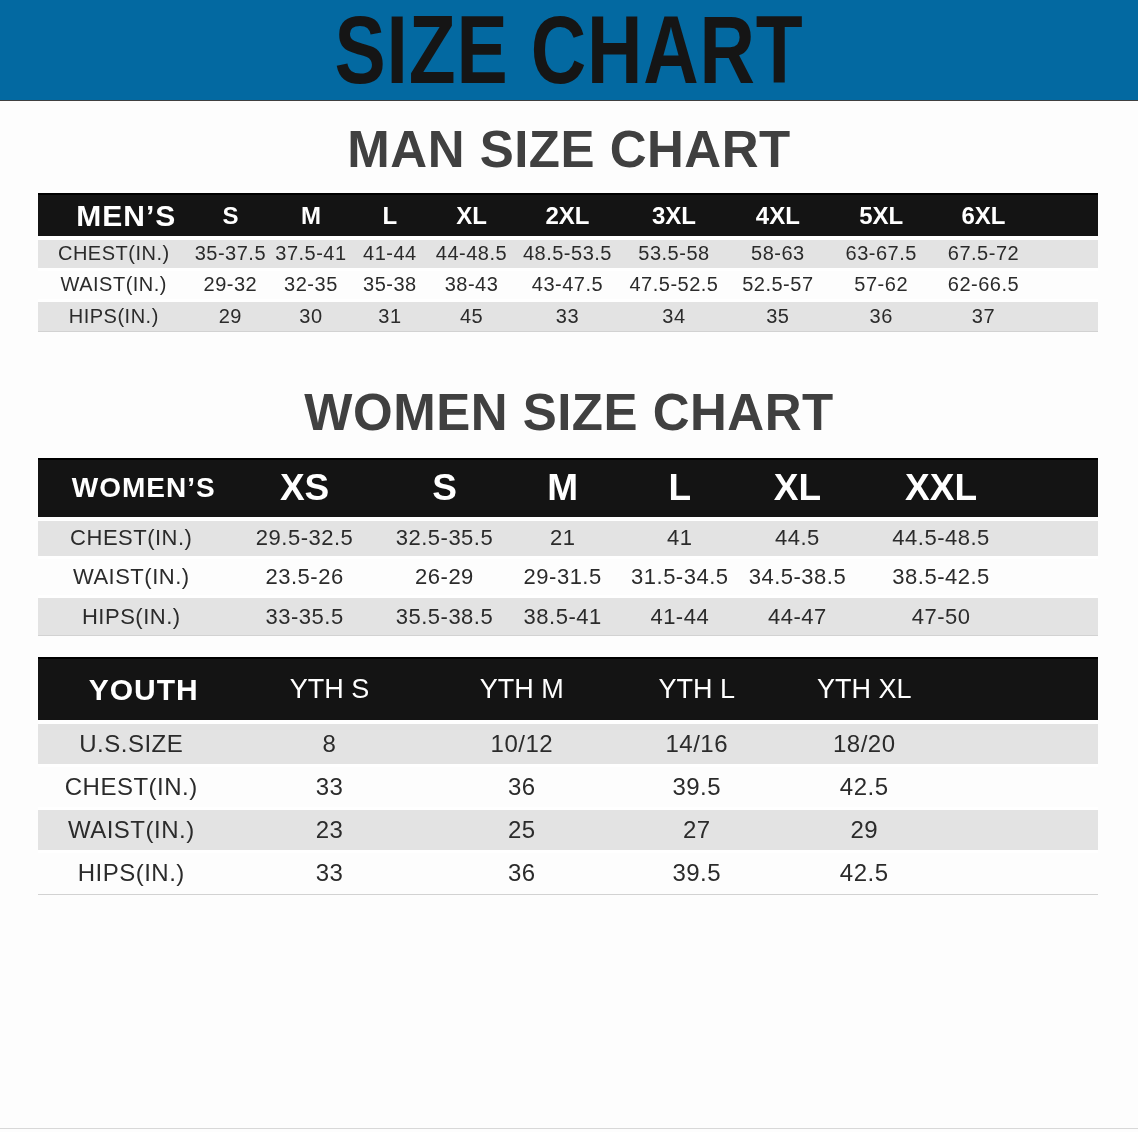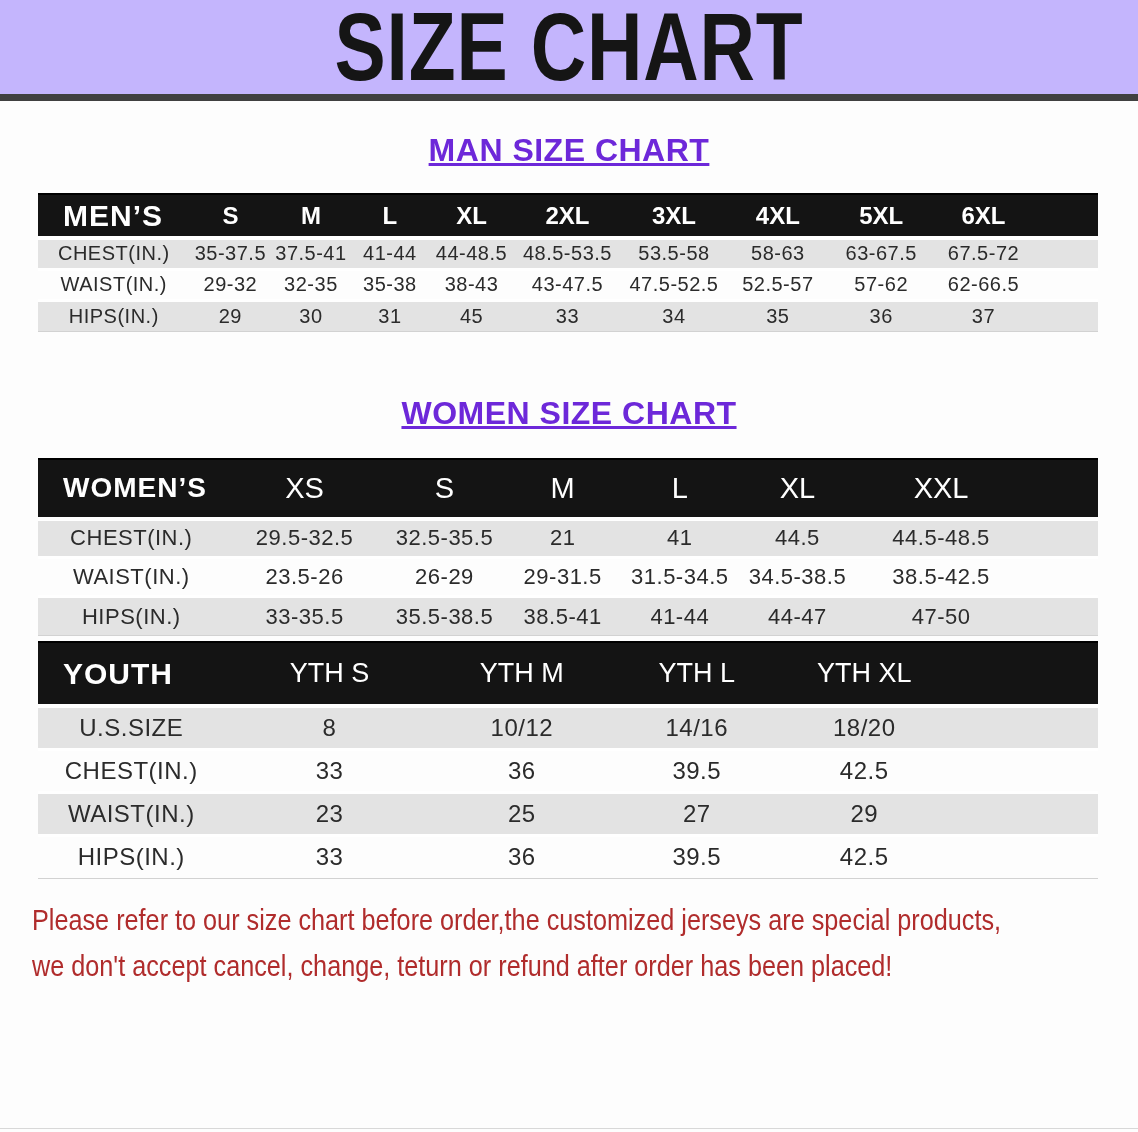--- a/index.html
+++ b/index.html
@@ -2,48 +2,48 @@
 <html><head>
 <meta charset="utf-8">
 <style>
   * { margin:0; padding:0; box-sizing:border-box; }
   html,body { background:#ffffff; }
   body { font-family:"Liberation Sans", sans-serif; }
   .page { width:1138px; height:1132px; position:relative; overflow:hidden; background:#fdfdfd; }
   .page::after { content:""; position:absolute; left:0; right:0; bottom:3px; height:1px; background:#d8d8d8; }
 
   
-  .banner { height:101px; background:#c4b5fd; display:flex; align-items:center; justify-content:center; border-bottom:7px solid #404040; }
+  .banner { height:101px; background:#0369a1; display:flex; align-items:center; justify-content:center; border-bottom:1px solid #404040; }
   .banner-title { font-size:96px; font-weight:bold; color:#151515; line-height:1; transform:scaleX(0.80); transform-origin:center; letter-spacing:1px; white-space:nowrap; }
 
   
-  .section-title { text-align:center; font-weight:bold; color:#6d28d9; font-size:32px; line-height:46px; letter-spacing:0.5px;text-decoration:underline; }
+  .section-title { text-align:center; font-weight:bold; color:#404040; font-size:51px; line-height:46px; letter-spacing:0.5px; }
   #man-title   { margin-top:26px; }
   #women-title { margin-top:58px; }
   #youth-title { margin-top:62px; }
 
   
   table { border-collapse:collapse; table-layout:fixed; width:1060px; margin-left:38px; }
   #men-table   { margin-top:20px; }
   #women-table { margin-top:22px; }
-  #youth-table { margin-top:5px; }
+  #youth-table { margin-top:21px; }
 
   thead th { background:#141414; color:#ffffff; border-top:2px solid #000000; border-bottom:4px solid #ffffff;
              text-align:center; vertical-align:middle; font-weight:bold; }
-  thead th:first-child { text-align:left; padding-left:25px; letter-spacing:1px; }
+  thead th:first-child { text-align:center; padding-left:25px; letter-spacing:1px; }
   tbody td { text-align:center; vertical-align:middle; color:#2b2b2b; border-bottom:3px solid #ffffff; letter-spacing:0.5px; }
   tbody tr:nth-child(odd)  td { background:#E3E3E3; }
   tbody tr:nth-child(even) td { background:#FDFDFD; }
   tbody tr:last-child td { border-bottom:1px solid #d2d2d2; }
 
   .t-men thead th { height:44px; font-size:24px; }
   .t-men thead th:first-child { font-size:30px; }
   .t-men tbody td { height:31px; font-size:20px; }
 
-  .t-women thead th { height:60px; font-size:29px; font-weight:normal; }
+  .t-women thead th { height:60px; font-size:37px; font-weight:bold; }
   .t-women thead th:first-child { font-size:28px; font-weight:bold; }
   .t-women tbody td { height:39px; font-size:22px; }
 
   .t-youth thead th { height:64px; font-size:27px; font-weight:normal; }
   .t-youth thead th:first-child { font-size:30px; font-weight:bold; }
   .t-youth tbody td { height:43px; font-size:24px; }
 
   
   .disclaimer { margin:18px 0 0 32px; color:#B02C2C; font-size:29px; line-height:46px; }
   .disclaimer-line { transform:scaleX(0.87); transform-origin:left center; white-space:nowrap; }
@@ -239,18 +239,14 @@
           <td>HIPS(IN.)</td>
           <td>33</td>
           <td>36</td>
           <td>39.5</td>
           <td>42.5</td>
           <td></td>
         </tr>
       </tbody>
     </table>
 
-  <div class="disclaimer">
-    <div class="disclaimer-line">Please refer to our size chart before order,the customized jerseys are special products,</div>
-    <div class="disclaimer-line">we don't accept cancel, change, teturn or refund after order has been placed!</div>
-  </div>
 
 </div>
 
 </body></html>

